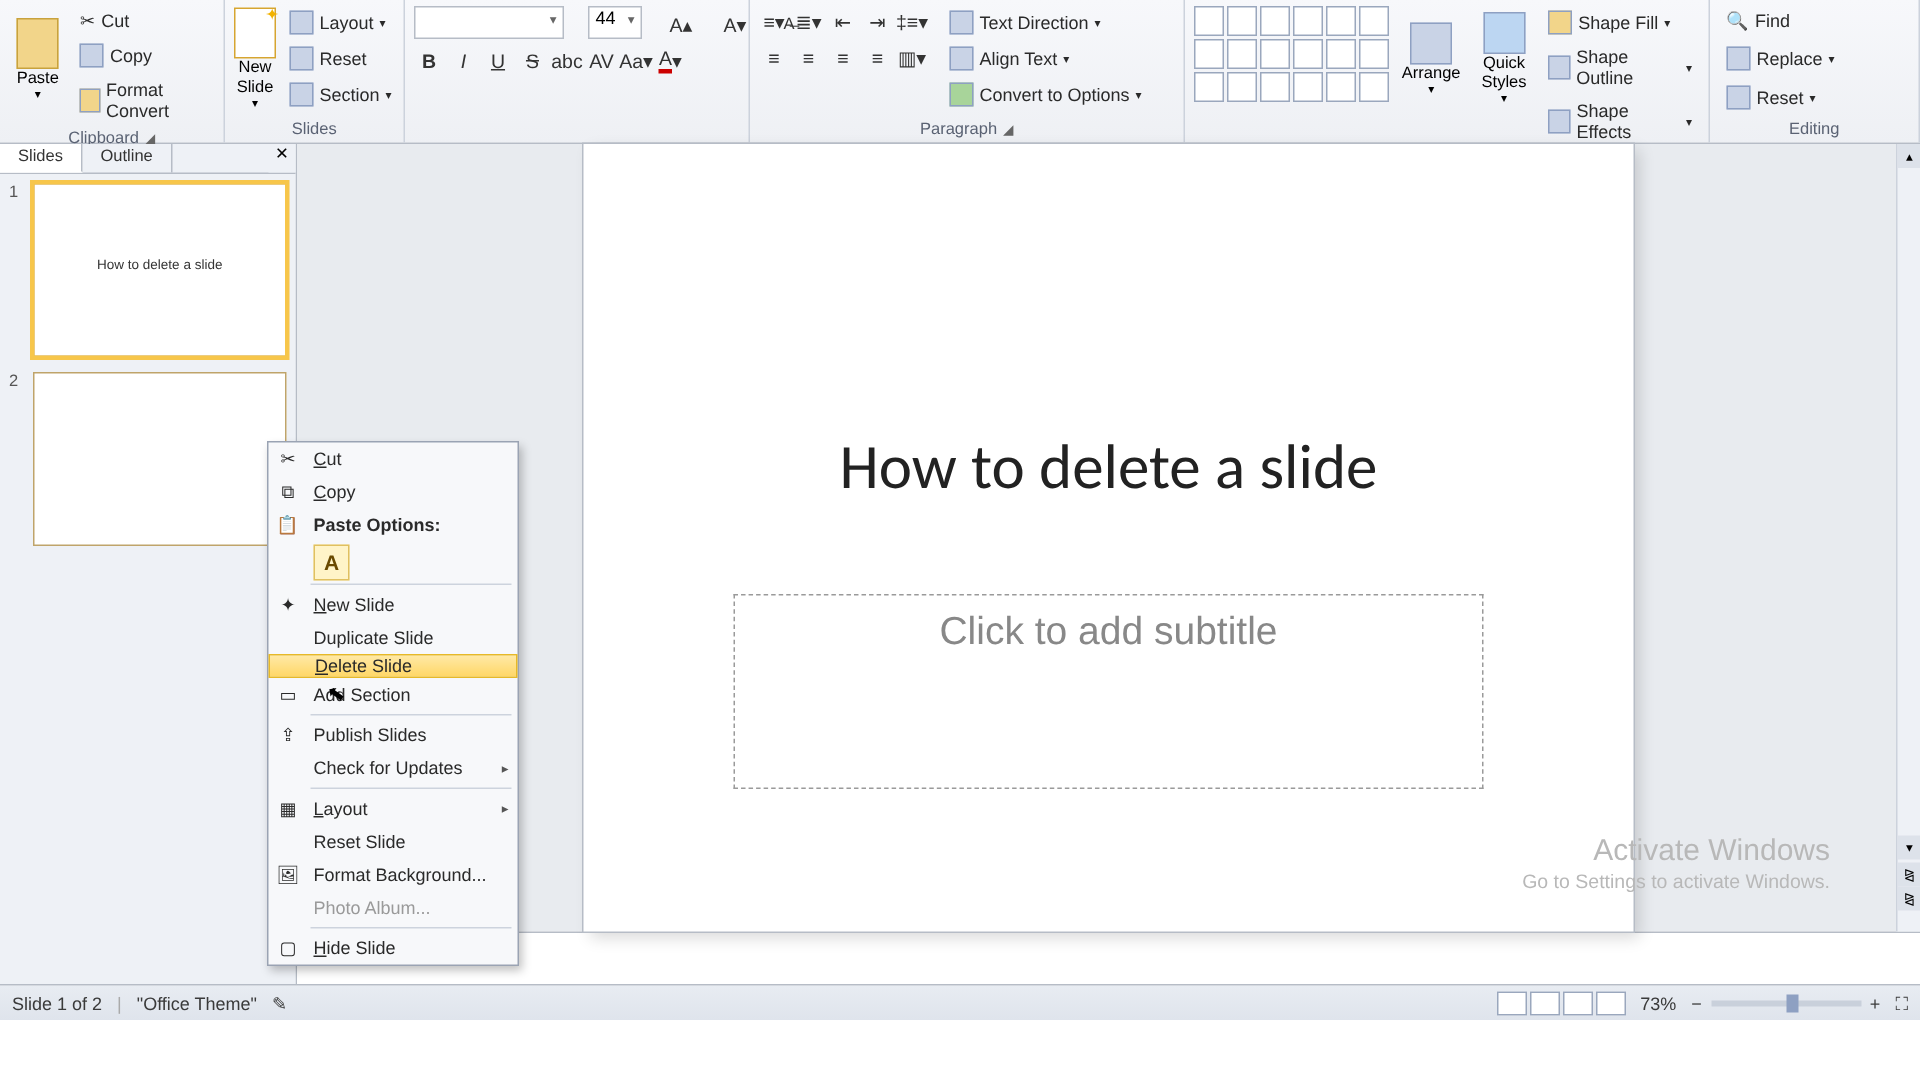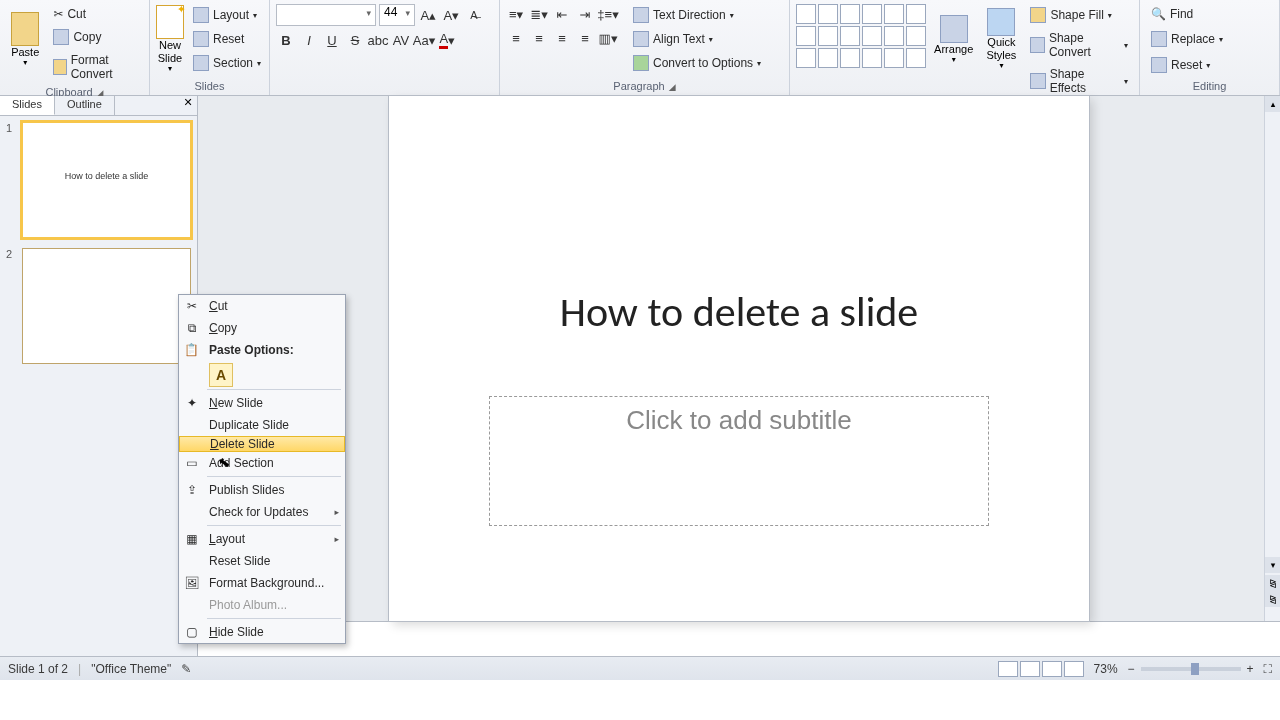--- a/index.html
+++ b/index.html
@@ -122,21 +122,21 @@
             <span>Section</span> 
             <span style="font-size:8px">▾</span>
           </div>
       </div>
     </div>
     <div class="lbl"><span>Slides</span></div>
   </div>
 
   <div class="rgroup" style="width:230px">
     <div class="tools col" style="gap:4px">
-      <div style="display:flex;gap:3px;align-items:center">
+      <div style="display:flex;gap:16px;align-items:flex-end">
         <div class="combo" style="width:100px"></div>
         <div class="combo" style="width:36px"><span>44</span></div>
         <span class="sbtn">A▴</span>
         <span class="sbtn">A▾</span>
         <span class="sbtn" style="font-size:11px">A̶</span>
       </div>
       <div style="display:flex;gap:3px">
         <span class="sbtn">
             <b>B</b>
           </span>
@@ -230,21 +230,21 @@
           <span style="font-size:8px">▾</span>
         </div>
       <div class="col">
         <div class="btn">
             <span class="ico" style="background:#f2d58a"></span>
             <span>Shape Fill</span> 
             <span style="font-size:8px">▾</span>
           </div>
         <div class="btn">
             <span class="ico"></span>
-            <span>Shape Convert</span> 
+            <span>Shape Outline</span> 
             <span style="font-size:8px">▾</span>
           </div>
         <div class="btn">
             <span class="ico"></span>
             <span>Shape Effects</span> 
             <span style="font-size:8px">▾</span>
           </div>
       </div>
     </div>
     <div class="lbl"><span>Drawing</span><span class="dialog-launcher">◢</span></div>
@@ -290,20 +290,24 @@
         <div class="slide"></div>
       </div>
     </div>
   </div>
 
   <div class="canvas-wrap">
     <div class="canvas">
       <div class="slide-canvas">
         <div class="title-ph">How to delete a slide</div>
         <div class="subtitle-ph">Click to add subtitle</div>
+      </div>
+      <div class="watermark">
+        <div style="font-size:20px">Activate Windows</div>
+        <div style="font-size:13px">Go to Settings to activate Windows.</div>
       </div>
       <div class="vscroll">
         <div class="nav-btn" style="top:0">▴</div>
         <div class="nav-btn" style="bottom:48px">▾</div>
         <div class="nav-btn" style="bottom:30px">⧎</div>
         <div class="nav-btn" style="bottom:14px">⧎</div>
       </div>
     </div>
     <div class="notes">Click to add notes</div>
   </div>

